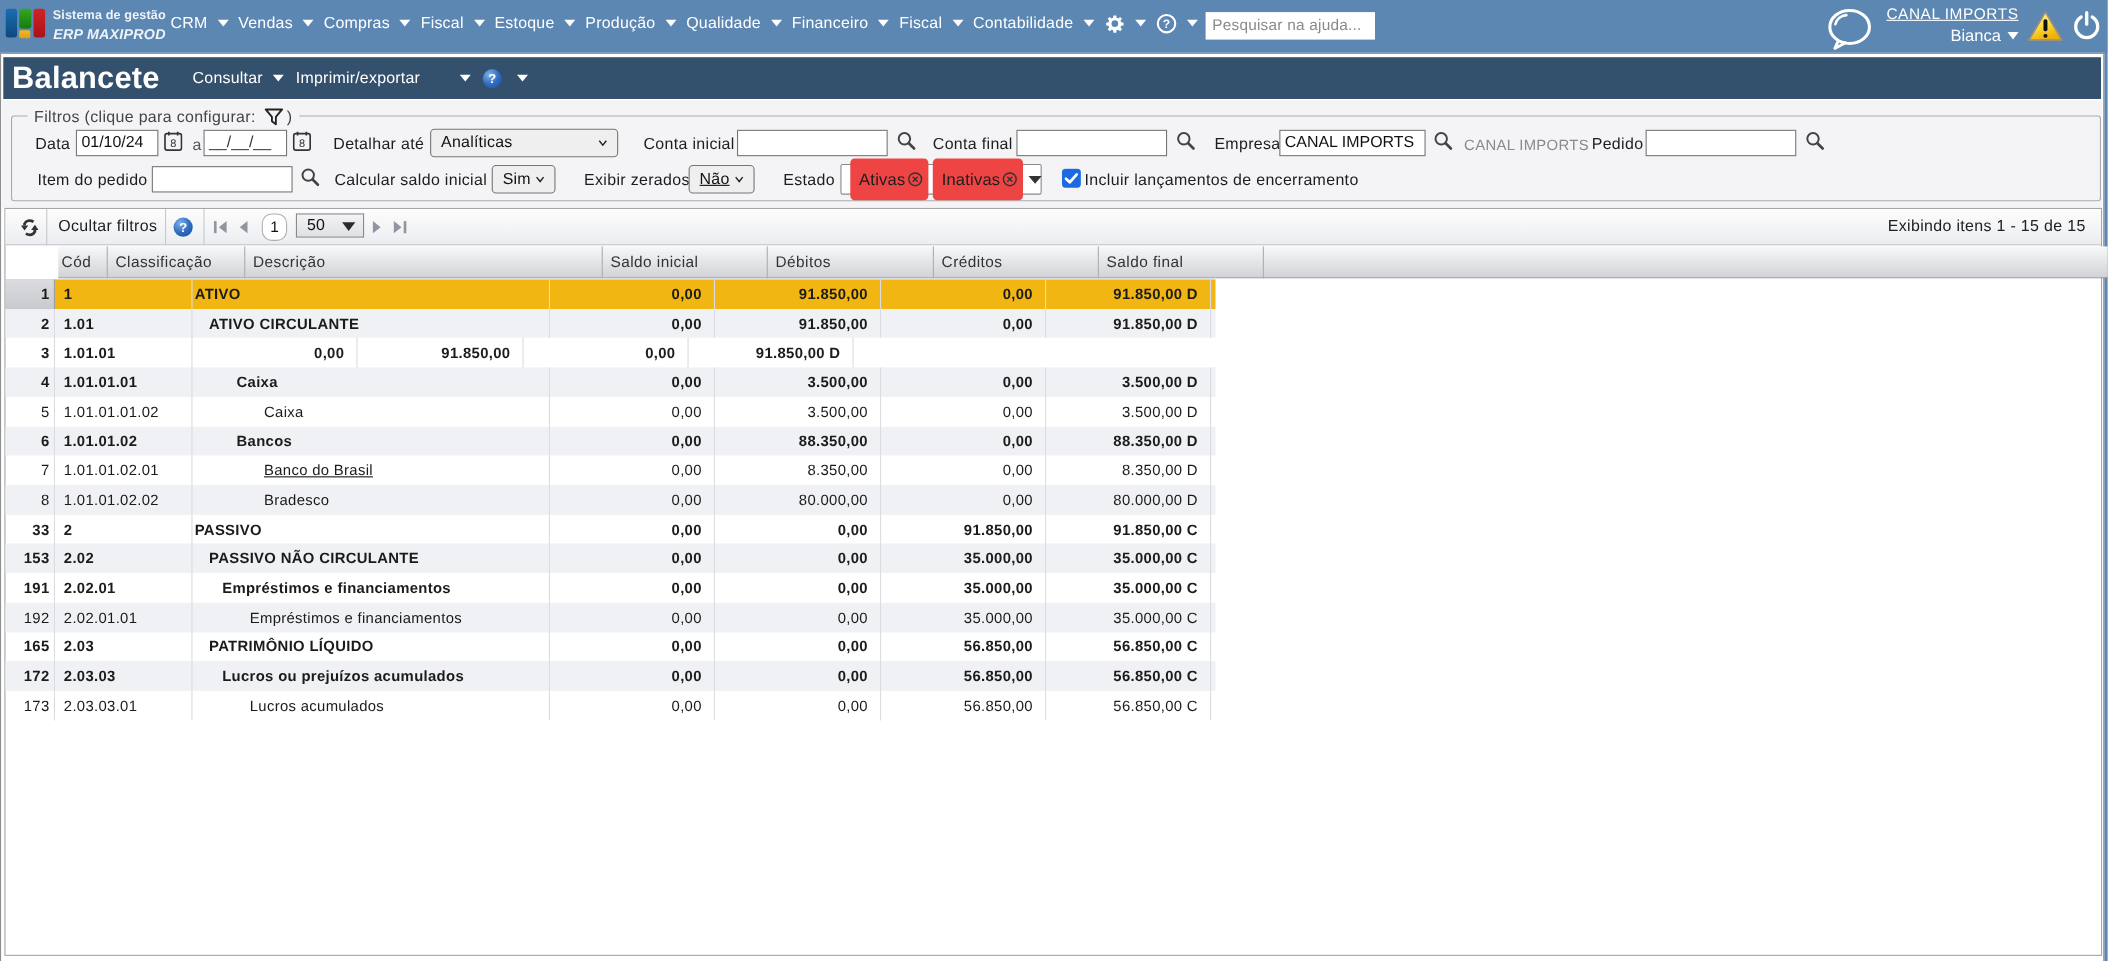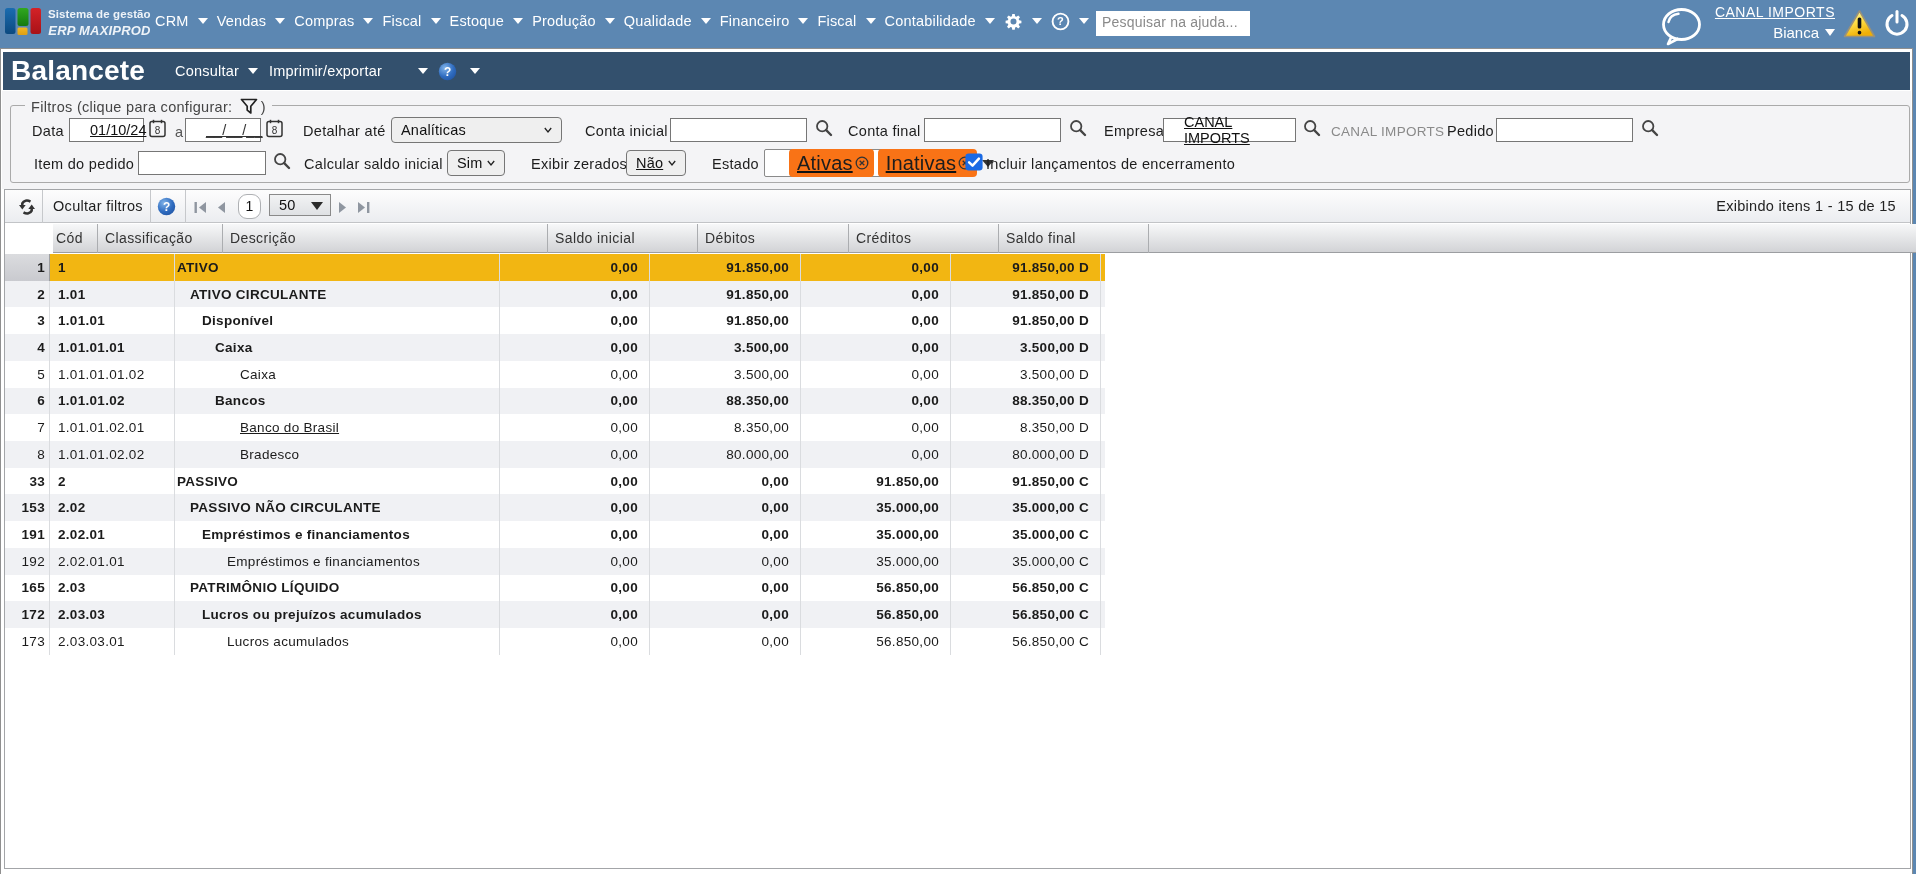--- a/index.html
+++ b/index.html
@@ -26,25 +26,25 @@
 .panel { position:absolute; left:0; top:48px; width:1913px; height:826px; background:#fff; border:1px solid #8f8f8f; border-bottom:none; }
 .titlebar { position:absolute; left:2px; top:3px; width:1907px; height:38px; background:#33506d; display:flex; align-items:center; }
 .titlebar h1 { color:#fff; font-size:28px; font-weight:bold; letter-spacing:.2px; margin-left:8px; }
 .tmenu { display:flex; align-items:center; color:#fff; font-size:14.5px; letter-spacing:.2px; }
 
 
 .filters { position:absolute; left:1px; top:42px; width:1909px; height:98px; background:#f4f4f6; }
 .fieldset { position:absolute; left:8px; top:14px; width:1900px; height:78px; border:1px solid #aaa; border-radius:3px; }
 .legend { position:absolute; left:14px; top:-8px; background:#f4f4f6; padding:0 6px; font-size:14.5px; color:#454545; letter-spacing:.3px; display:flex; align-items:center; }
 .flabel { position:absolute; font-size:14.5px; color:#1d1d1d; letter-spacing:.3px; white-space:nowrap; }
-.finput { position:absolute; background:#fff; border:1px solid #767676; font-size:14.5px; color:#111; padding-left:20px; display:flex; align-items:center;text-decoration:underline; }
+.finput { position:absolute; background:#fff; border:1px solid #767676; font-size:14.5px; color:#111; padding-left:4px; display:flex; align-items:center; }
 .fselect { position:absolute; background:#efefef; border:1px solid #767676; border-radius:4px; font-size:14.5px; color:#111; display:flex; align-items:center; padding-left:9px; letter-spacing:.2px; }
 .fselect .chev { position:absolute; right:9px; top:50%; margin-top:-4px; width:8px; height:8px; }
 .ficon { position:absolute; }
-.chip { background:#f97316; border-radius:4px; height:28px; display:inline-flex; align-items:center; padding:0 5px 0 8px; margin-left:4px; font-size:20px; color:#1d1d1d; letter-spacing:.2px; gap:2px; }
+.chip { background:#ef4444; border-radius:4px; height:38px; display:inline-flex; align-items:center; padding:0 5px 0 8px; margin-left:4px; font-size:15px; color:#1d1d1d; letter-spacing:.2px; gap:2px; }
 
 
 .grid { position:absolute; left:3px; top:140px; width:1907px; height:680px; border:1px solid #a3a5a8; background:#fff; }
 .gtoolbar { position:absolute; left:0; top:0; width:1905px; height:33px; background:linear-gradient(#fdfdfd,#ebedf0); border-bottom:1px solid #c2c4c7; }
 .tsep { position:absolute; top:0; width:1px; height:33px; background:#c6c8cb; }
 .gheader { position:absolute; left:0; top:34px; width:1905px; height:29px; background:linear-gradient(#f7f8f9,#d2d3d6); border-bottom:1px solid #9c9ea1; display:flex;margin-left:48px; }
 .hc { height:29px; line-height:28px; font-size:14px; color:#333; letter-spacing:.4px; padding-left:7px; border-right:1px solid #abadb0; }
 .rows { position:absolute; left:0; top:64px; width:1100px; }
 .r { display:flex; height:26.73px; font-size:13.5px; color:#1b1b1b; letter-spacing:.3px; }
 .r.e { background:#f0f1f4; }
@@ -368,21 +368,20 @@
           <div class="c c2">1.01</div>
           <div class="c c3" style="padding-left:15px;">ATIVO CIRCULANTE</div>
           <div class="c c4 m">0,00</div>
           <div class="c c5 m">91.850,00</div>
           <div class="c c6 m">0,00</div>
           <div class="c c7 m">91.850,00 D</div>
         </div>
       <div class="r b">
           <div class="c c1">3</div>
           <div class="c c2">1.01.01</div>
-          <div class="c c3" style="padding-left:27px;">Disponível</div>
           <div class="c c4 m">0,00</div>
           <div class="c c5 m">91.850,00</div>
           <div class="c c6 m">0,00</div>
           <div class="c c7 m">91.850,00 D</div>
         </div>
       <div class="r e b">
           <div class="c c1">4</div>
           <div class="c c2">1.01.01.01</div>
           <div class="c c3" style="padding-left:40px;">Caixa</div>
           <div class="c c4 m">0,00</div>

